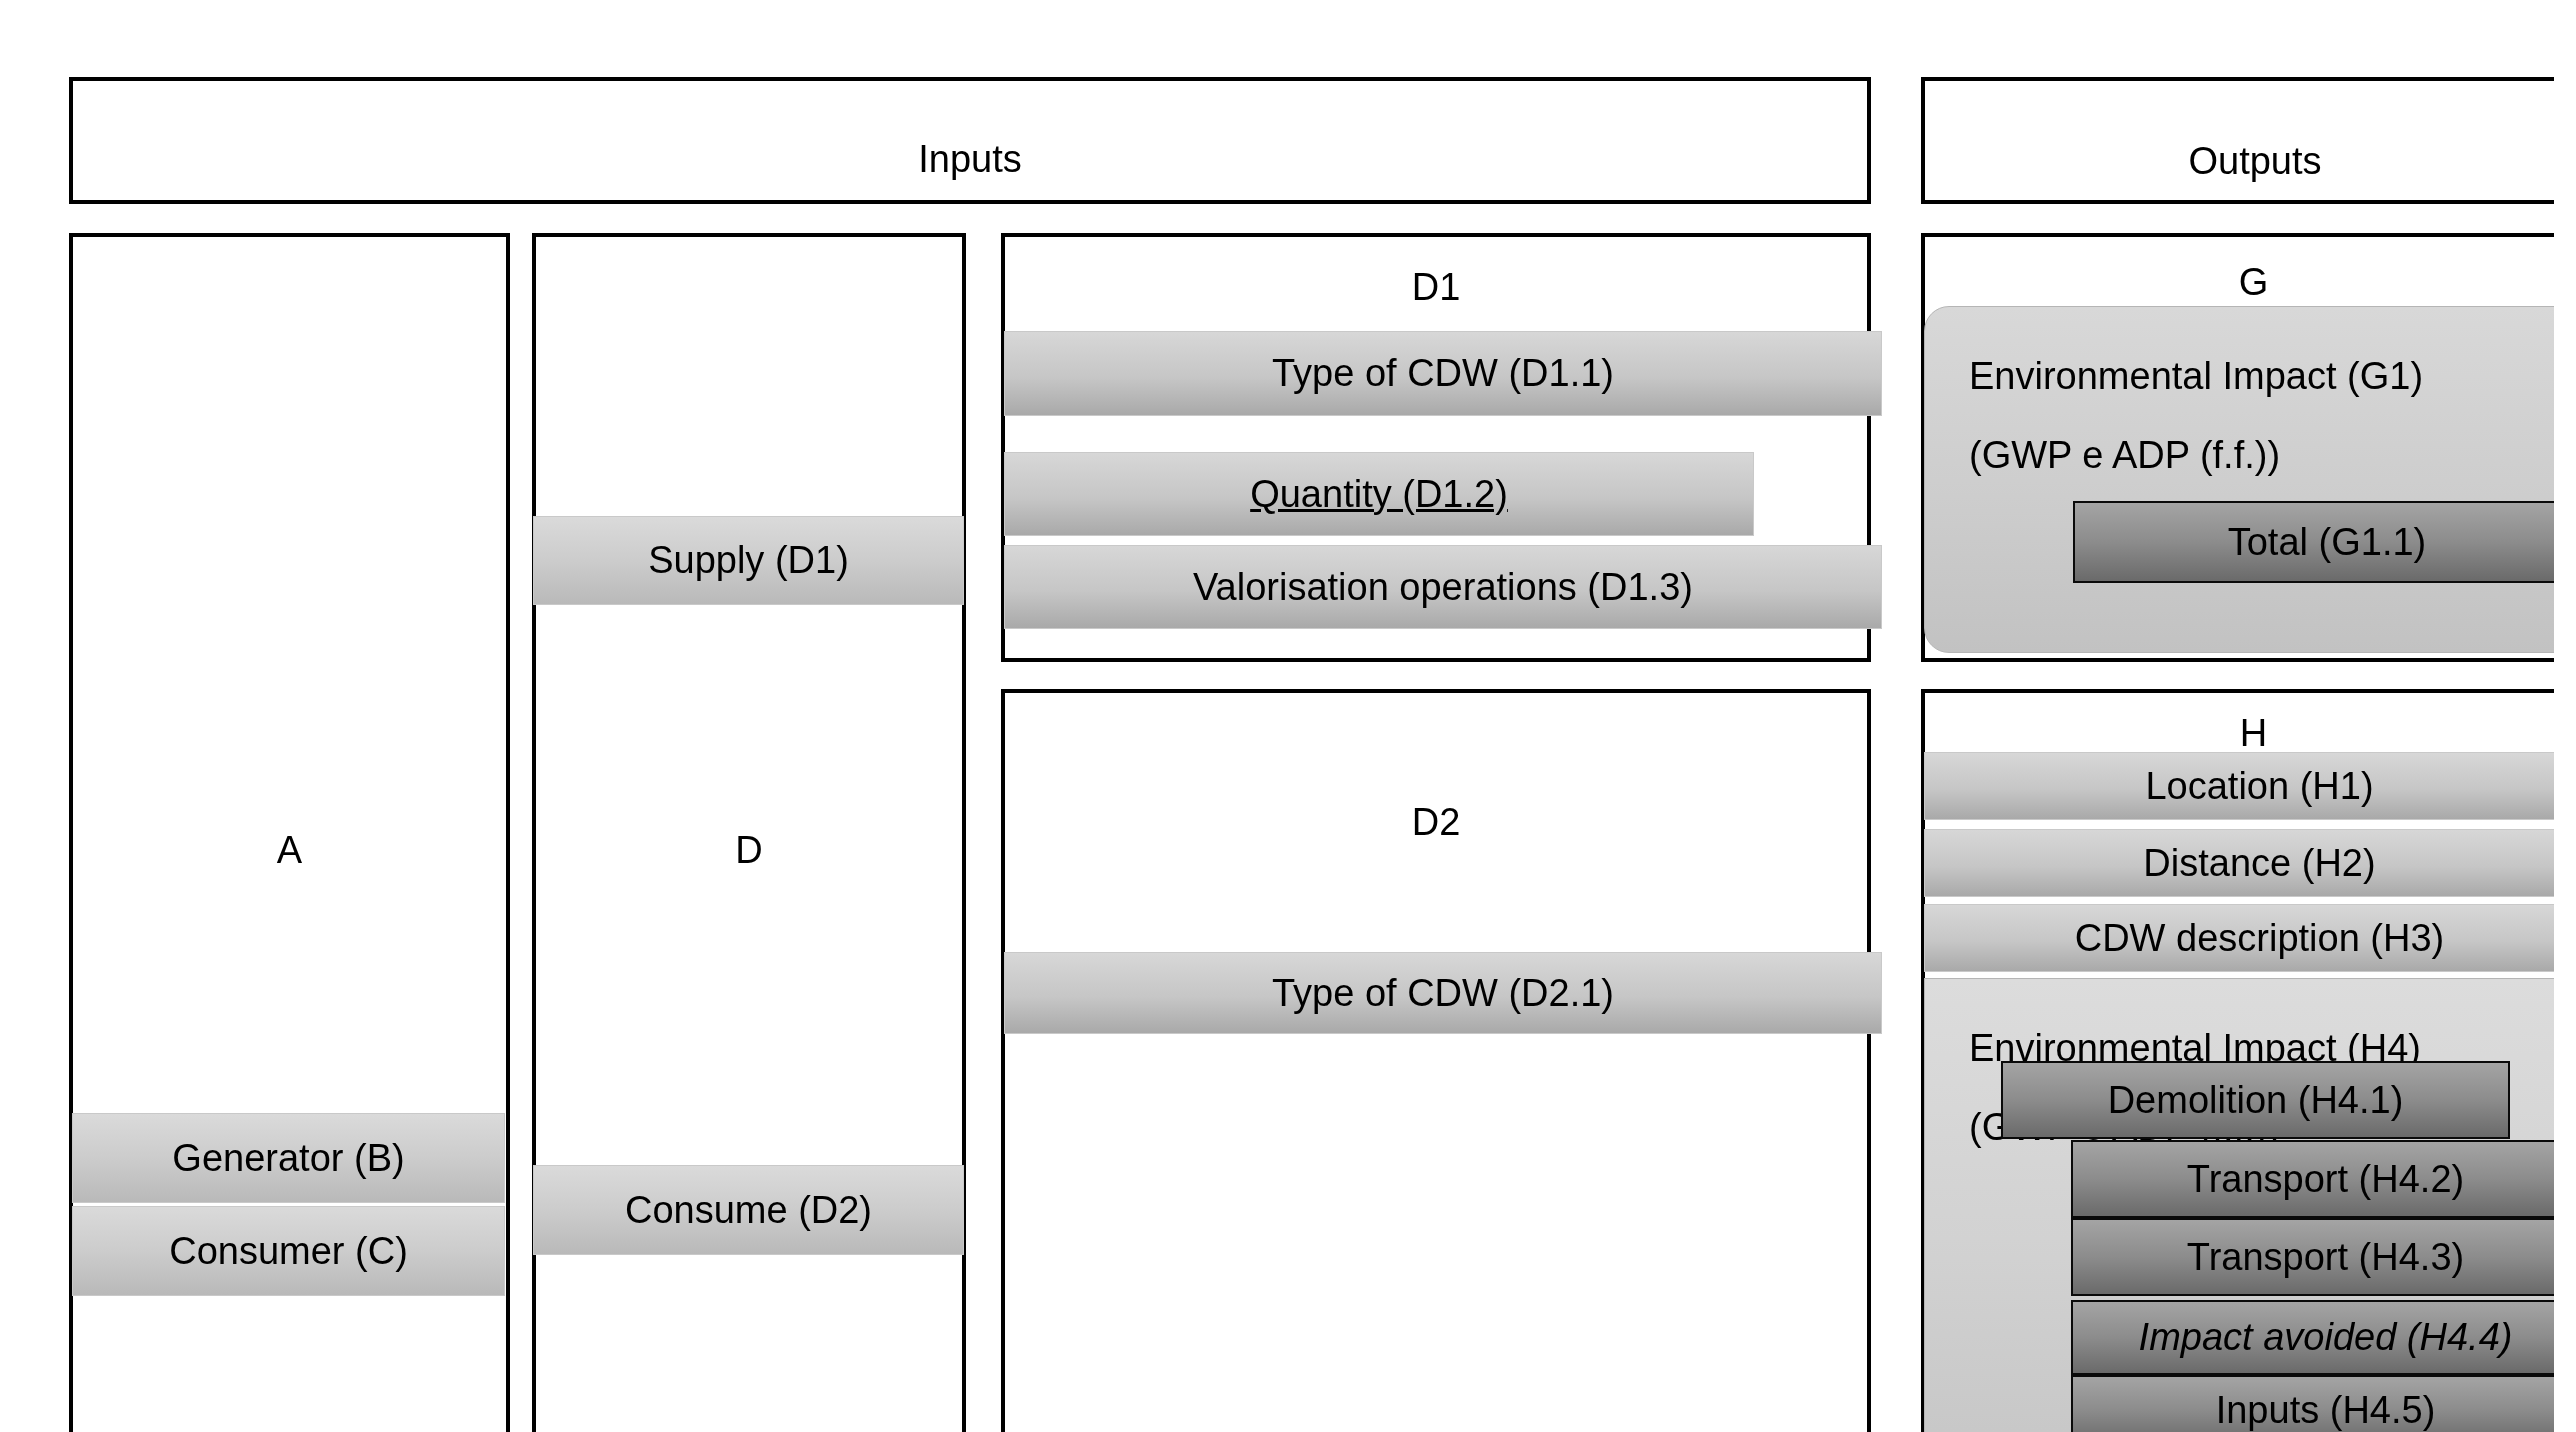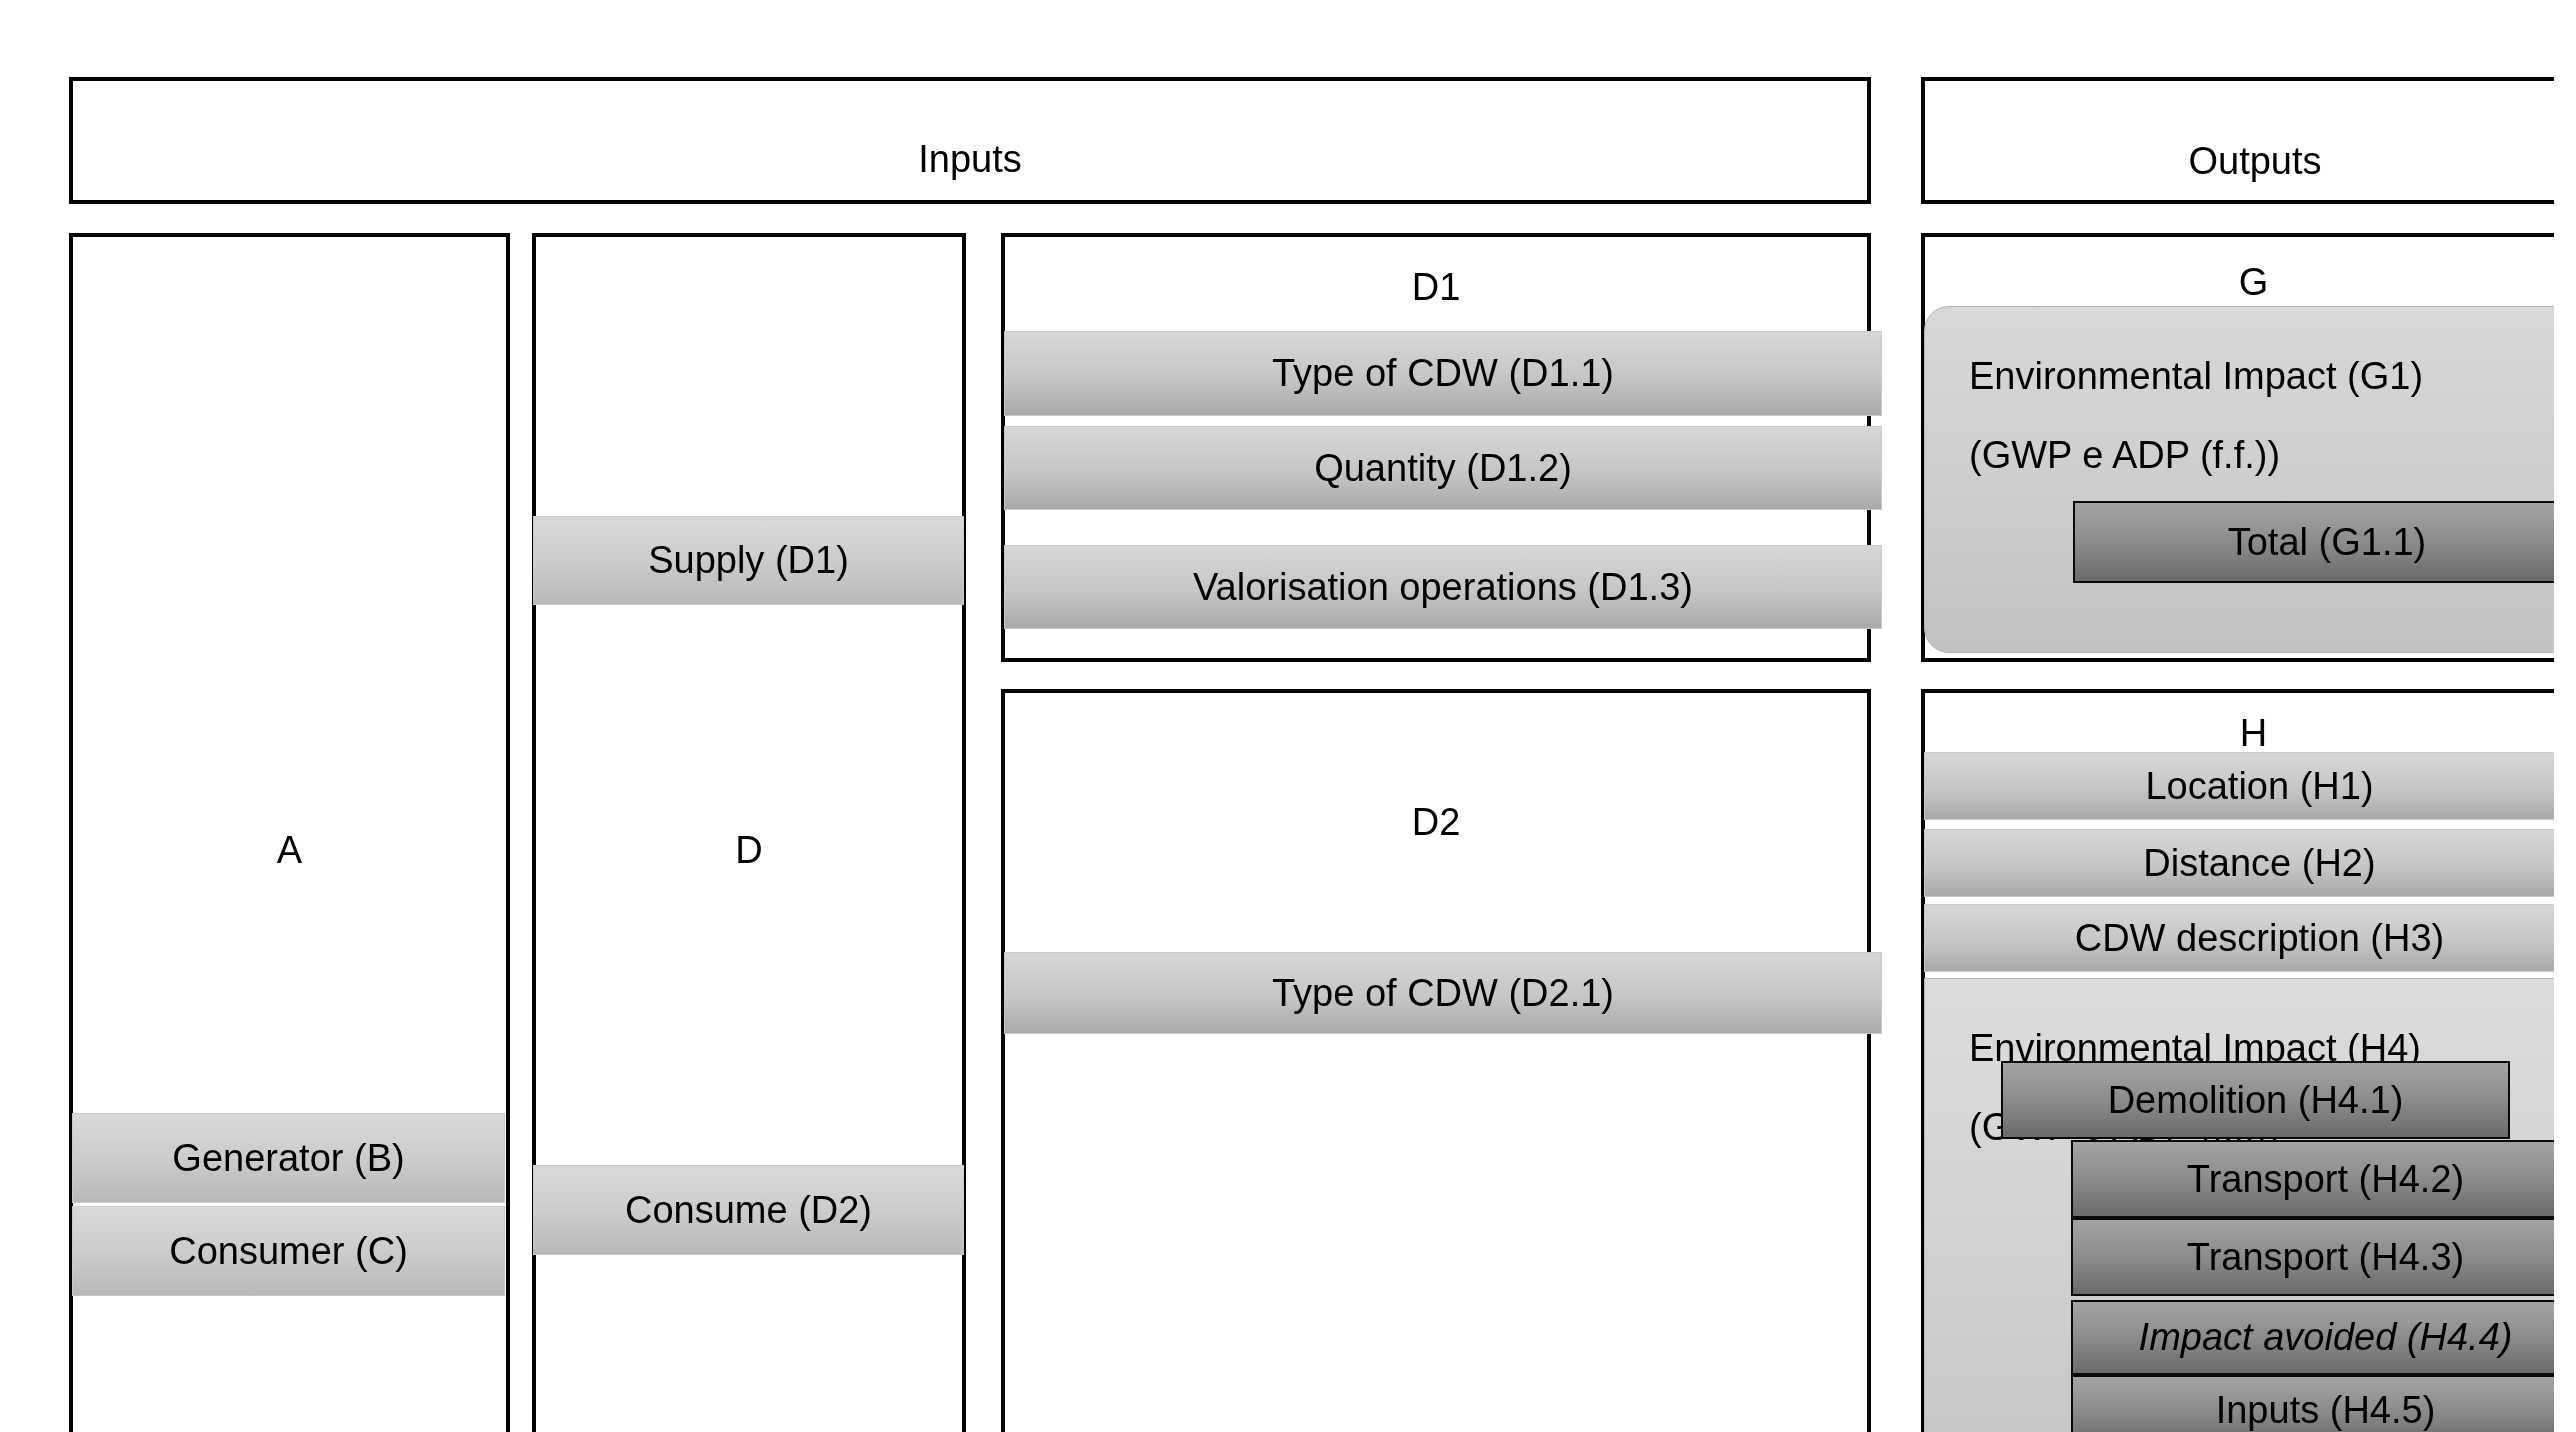--- a/index.html
+++ b/index.html
@@ -116,21 +116,21 @@
   <div class="box-label" style="left:1877px; top:205px; width:665px;">G</div>
   <div class="box-label" style="left:1877px; top:656px; width:665px;">H</div>
 
   <div class="bar light-soft" style="left:28px; top:1069px; width:433px; height:90px;">Generator (B)</div>
   <div class="bar light-soft" style="left:28px; top:1162px; width:433px; height:90px;">Consumer (C)</div>
 
   <div class="bar light-soft" style="left:489px; top:472px; width:431px; height:89px;">Supply (D1)</div>
   <div class="bar light-soft" style="left:489px; top:1121px; width:431px; height:90px;">Consume (D2)</div>
 
   <div class="bar light" style="left:960px; top:287px; width:878px; height:85px;">Type of CDW (D1.1)</div>
-  <div class="bar light" style="left:960px; top:382px; width:878px; height:84px;">Quantity (D1.2)</div>
+  <div class="bar light" style="left:960px; top:408px; width:750px; height:84px;text-decoration:underline;">Quantity (D1.2)</div>
   <div class="bar light" style="left:960px; top:501px; width:878px; height:84px;">Valorisation operations (D1.3)</div>
 
   <div class="bar light" style="left:960px; top:908px; width:878px; height:82px;">Type of CDW (D2.1)</div>
 
   <div class="panel g1" style="left:1880px; top:262px; width:671px; height:347px;border-radius:25px;">
     <div class="panel-title">
       <div>Environmental Impact (G1)</div>
       <div>(GWP e ADP (f.f.))</div>
     </div>
   </div>

